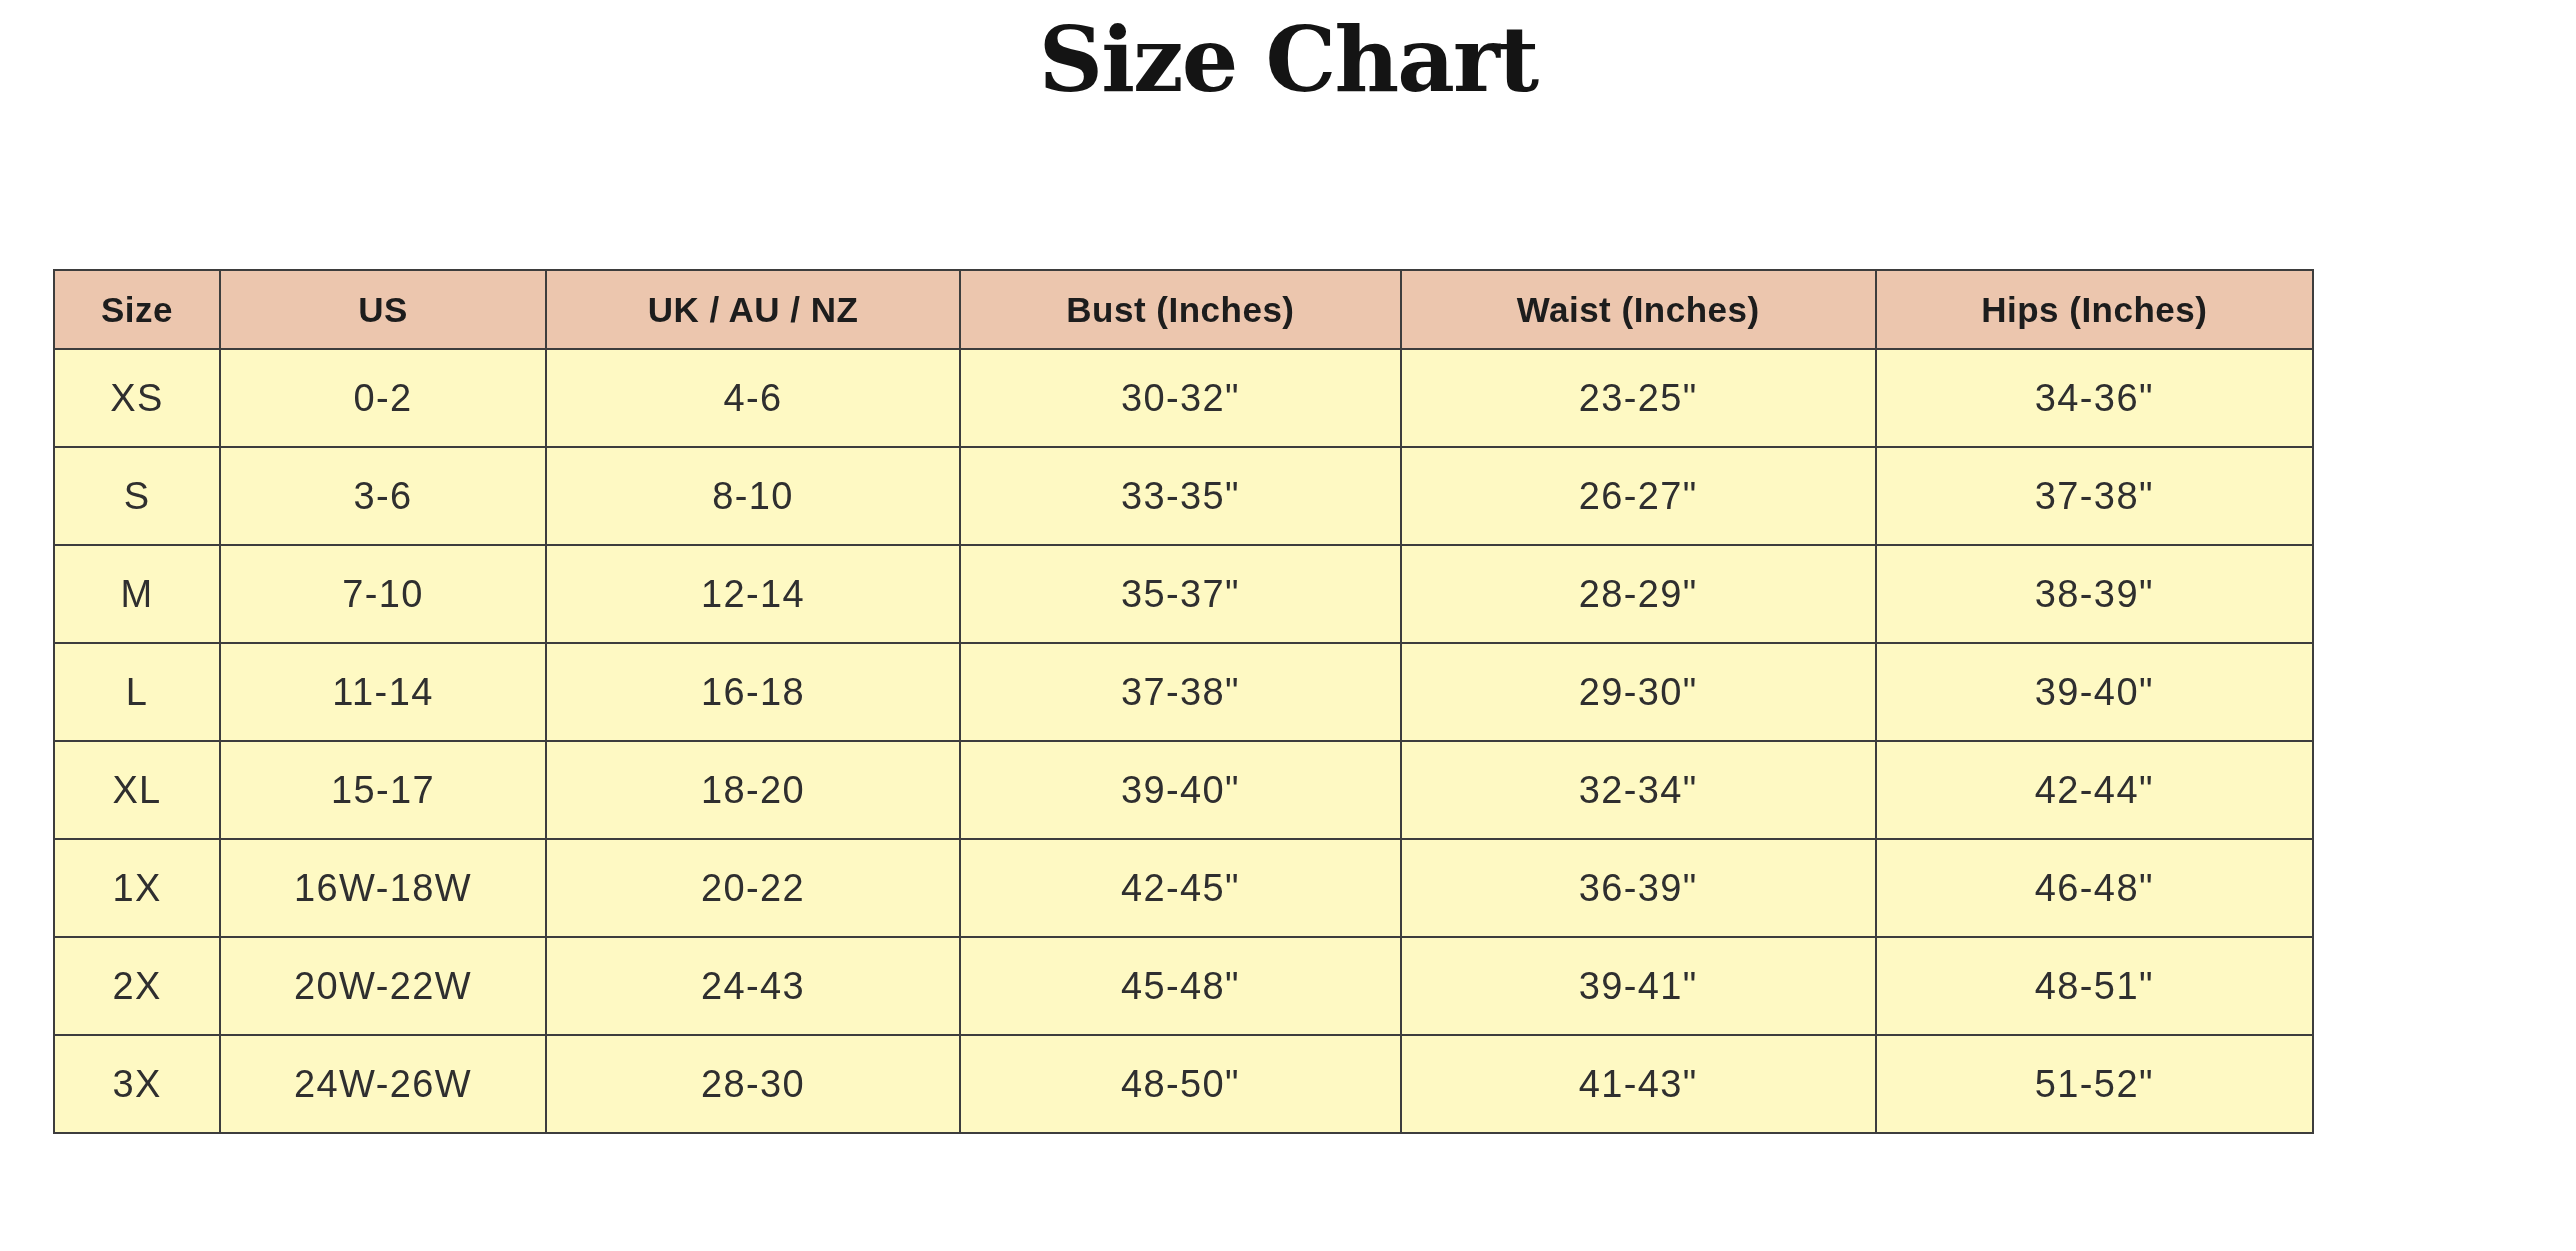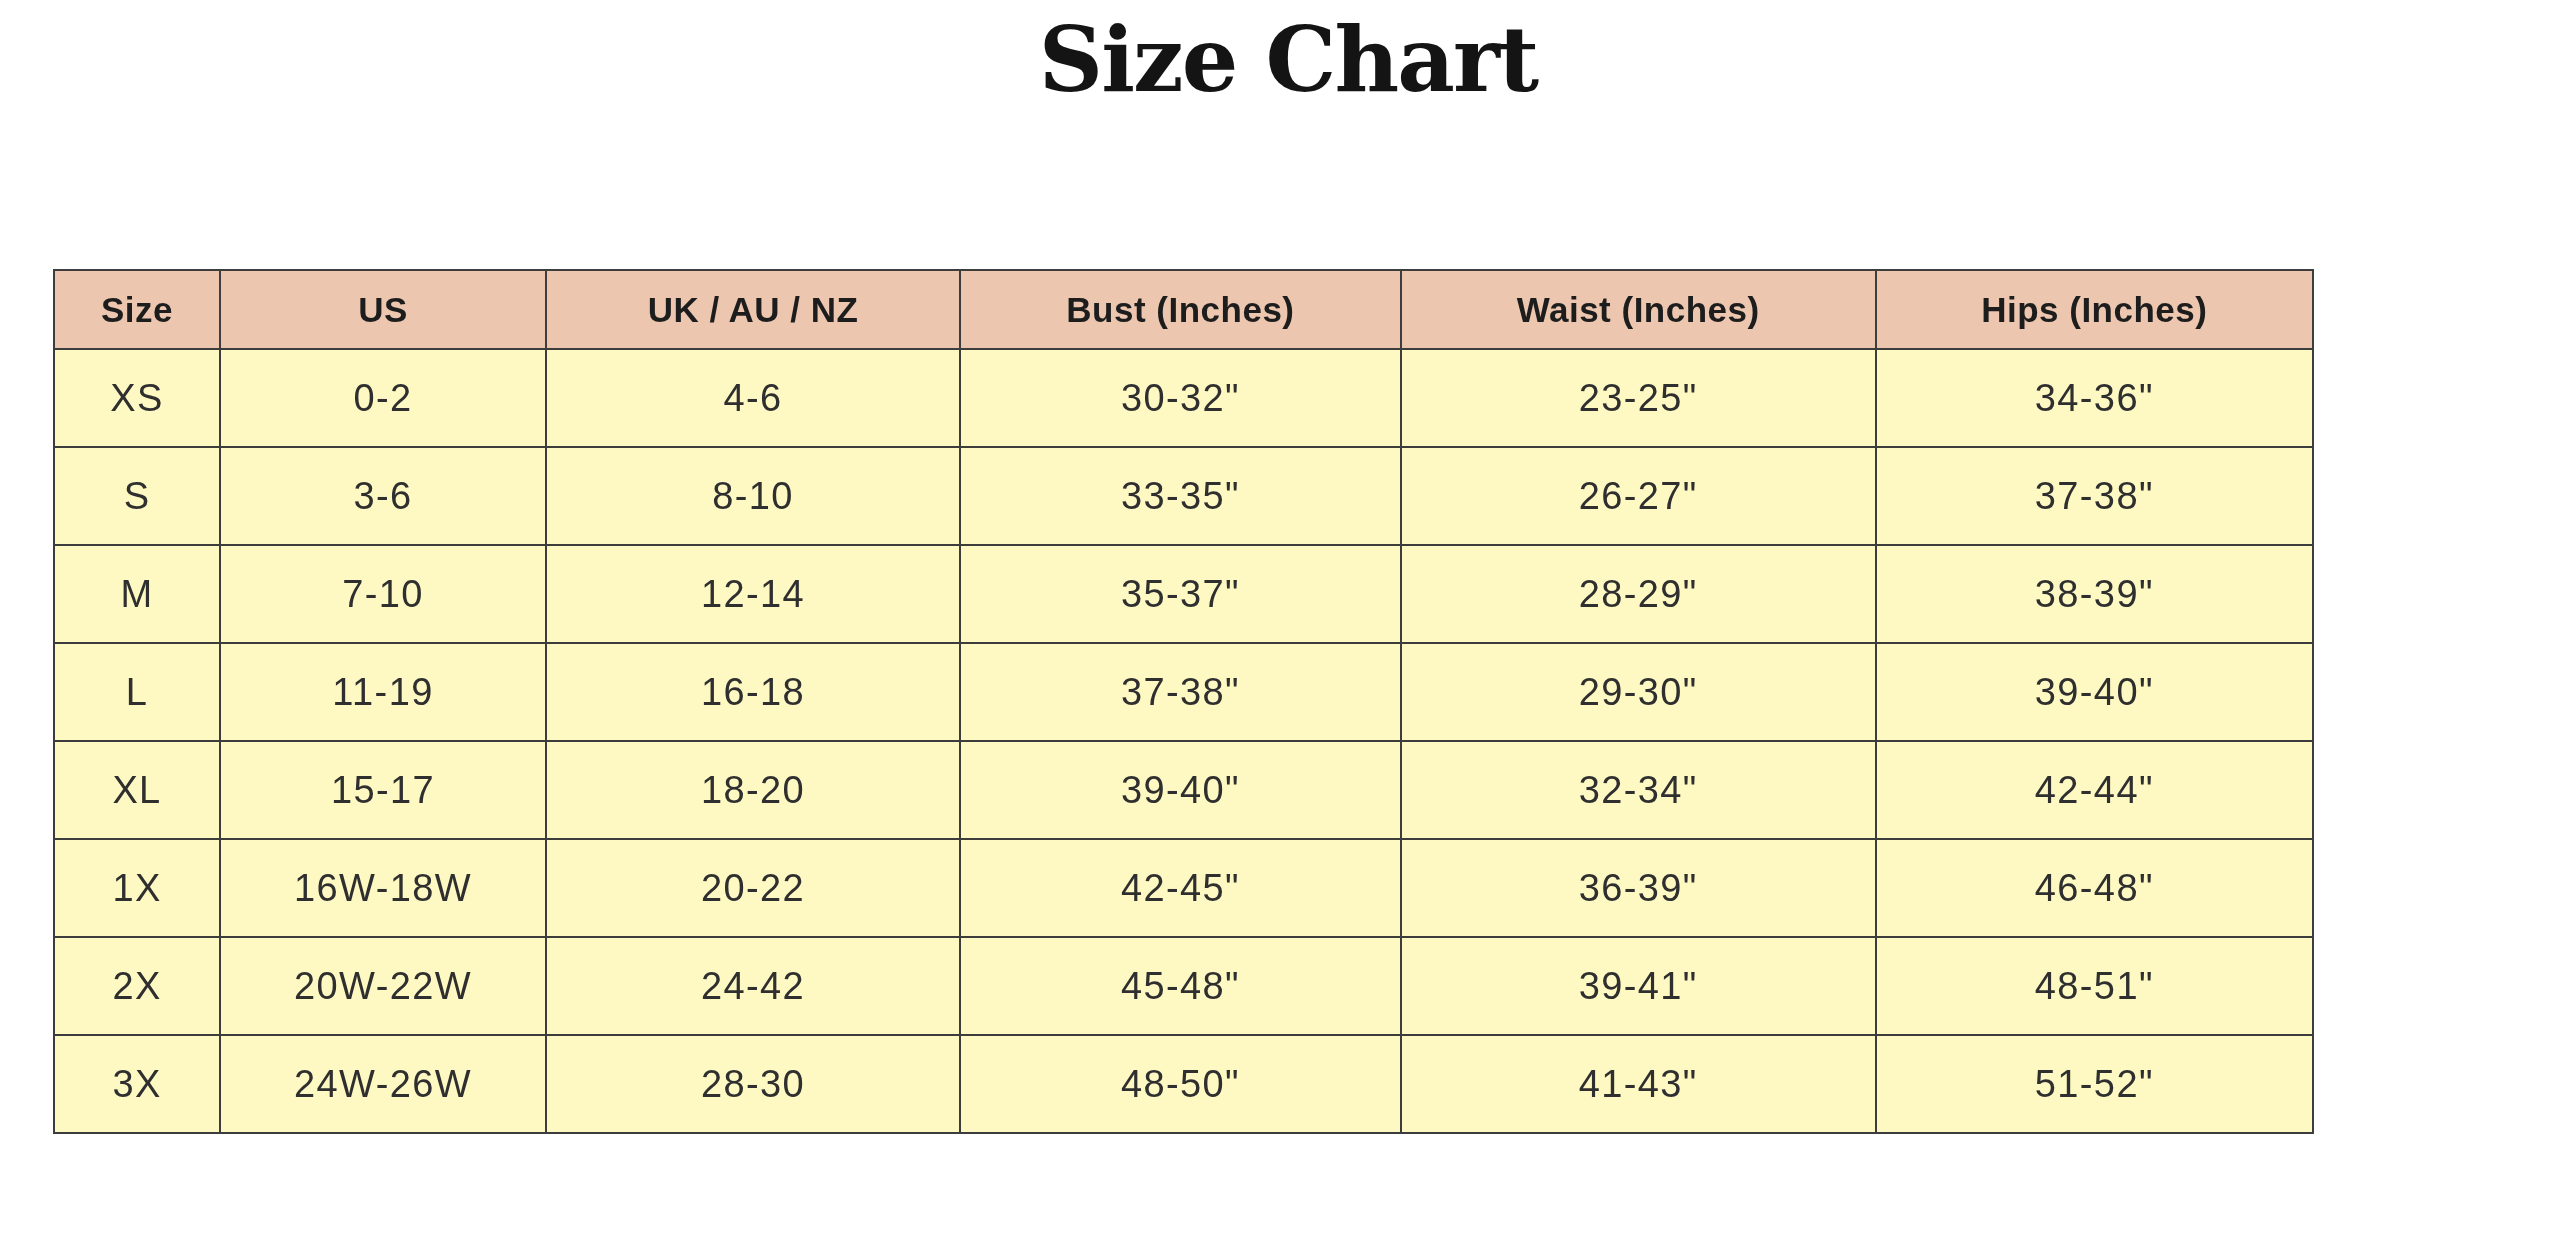--- a/index.html
+++ b/index.html
@@ -108,21 +108,21 @@
       <tr>
         <td>M</td>
         <td>7-10</td>
         <td>12-14</td>
         <td>35-37"</td>
         <td>28-29"</td>
         <td>38-39"</td>
       </tr>
       <tr>
         <td>L</td>
-        <td>11-19</td>
+        <td>11-14</td>
         <td>16-18</td>
         <td>37-38"</td>
         <td>29-30"</td>
         <td>39-40"</td>
       </tr>
       <tr>
         <td>XL</td>
         <td>15-17</td>
         <td>18-20</td>
         <td>39-40"</td>
@@ -133,21 +133,21 @@
         <td>1X</td>
         <td>16W-18W</td>
         <td>20-22</td>
         <td>42-45"</td>
         <td>36-39"</td>
         <td>46-48"</td>
       </tr>
       <tr>
         <td>2X</td>
         <td>20W-22W</td>
-        <td>24-42</td>
+        <td>24-43</td>
         <td>45-48"</td>
         <td>39-41"</td>
         <td>48-51"</td>
       </tr>
       <tr>
         <td>3X</td>
         <td>24W-26W</td>
         <td>28-30</td>
         <td>48-50"</td>
         <td>41-43"</td>

